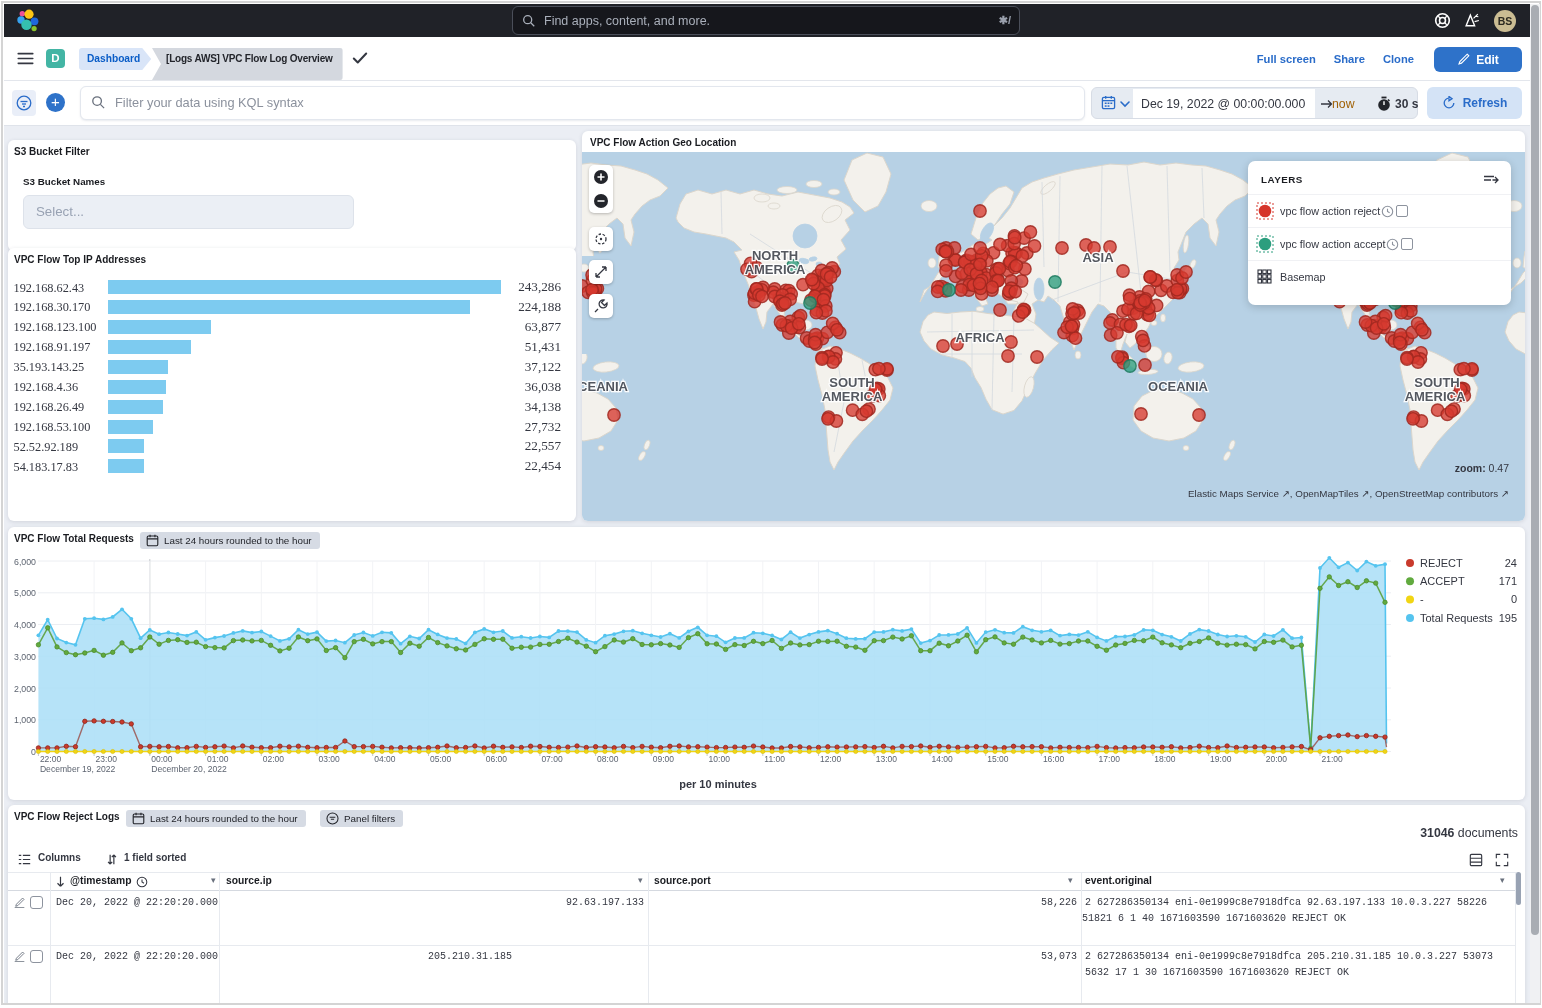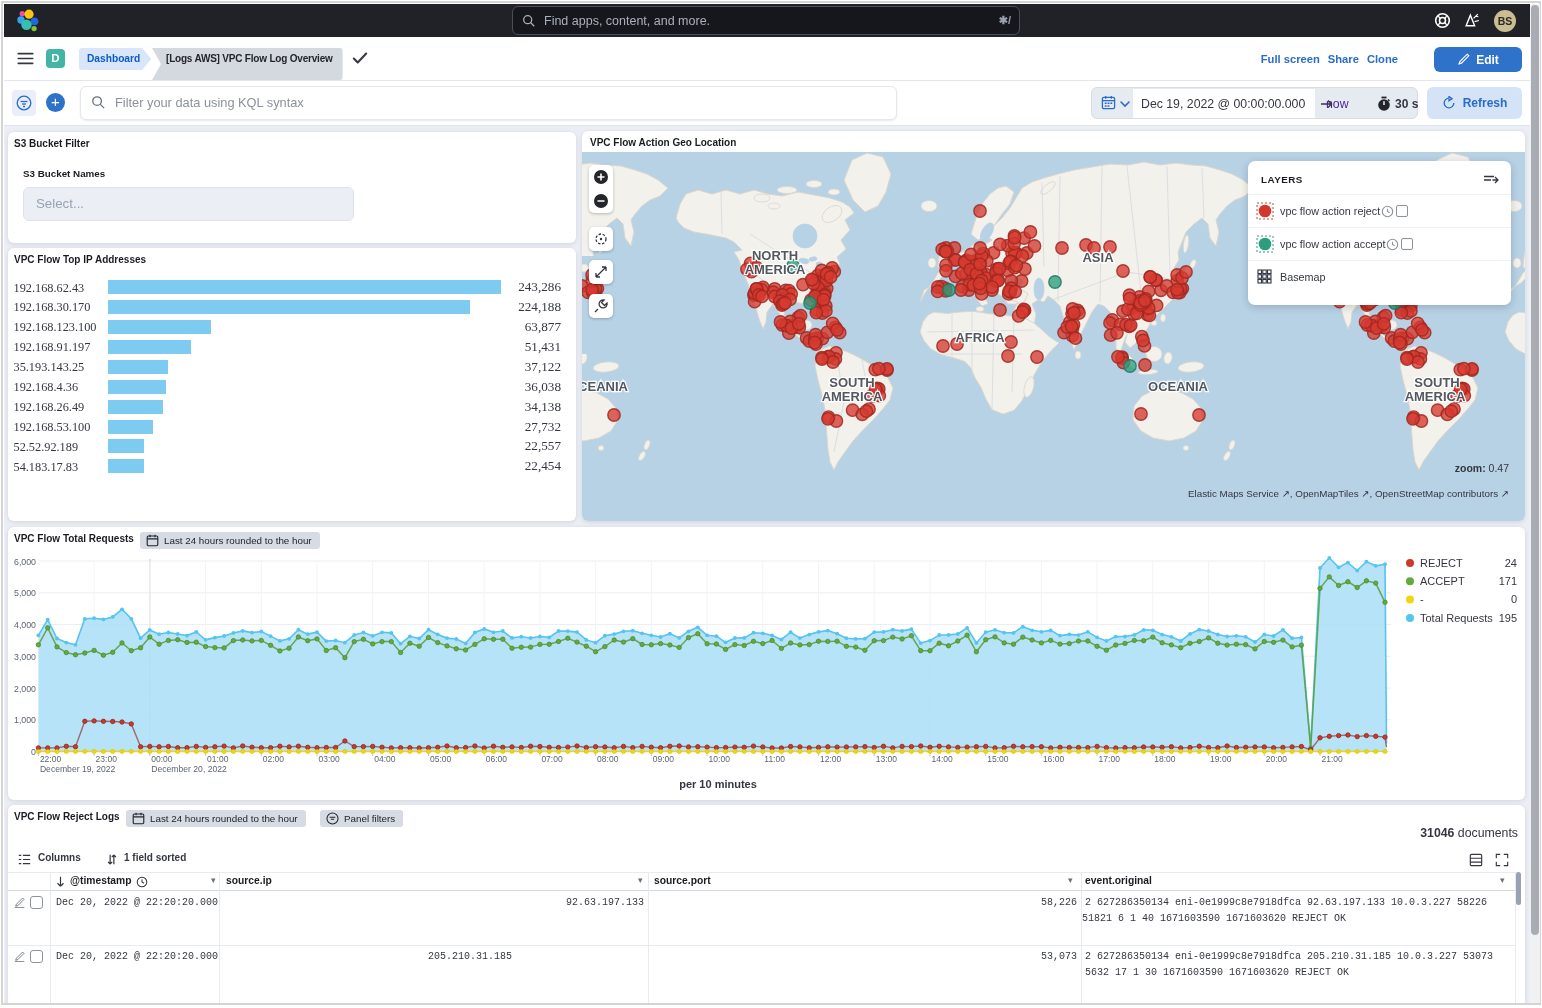--- a/index.html
+++ b/index.html
@@ -15,44 +15,44 @@
 .tbicons { position:absolute; right:14px; top:0; height:33px; display:flex; align-items:center; gap:13px; }
 .avatar { width:22px; height:22px; border-radius:50%; background:#cbbd93; color:#2c2a20; font-size:10.5px; font-weight:bold; display:flex; align-items:center; justify-content:center; }
 
 
 .crumbrow { position:absolute; left:0; top:33px; width:1526px; height:44px; background:#fff; border-bottom:1px solid #e3e6ec; }
 .burger { position:absolute; left:11px; top:11px; width:21px; height:21px; }
 .dtile { position:absolute; left:42px; top:12px; width:19px; height:19px; border-radius:4px; background:#43b5a4; color:#fff; font-weight:bold; font-size:11.5px; text-align:center; line-height:19px; }
 .bc1 { position:absolute; left:75px; top:11px; height:22px; background:#d9e5f8; color:#0a5dc7; font-weight:bold; font-size:10.2px; line-height:22px; padding:0 11px 0 8px; border-radius:3px 0 0 3px; clip-path:polygon(0 0, calc(100% - 9px) 0, 100% 50%, calc(100% - 9px) 100%, 0 100%); }
 .bc2 { position:absolute; left:148px; top:11px; height:32px; background:#d4d8df; color:#23252b; font-weight:bold; font-size:10px; letter-spacing:-0.2px; line-height:22px; padding:0 10px 0 14px; border-radius:0 3px 3px 0; clip-path:polygon(0 0, 100% 0, 100% 100%, 0 100%, 9px 50%); }
 .tick { position:absolute; left:347px; top:12px; }
-.hlinks { position:absolute; right:132px; top:0; height:44px; display:flex; align-items:center; gap:8px; }
+.hlinks { position:absolute; right:116px; top:0; height:44px; display:flex; align-items:center; gap:18px; }
 .hlink { color:#2a6cc9; font-size:11.2px; font-weight:bold; }
 .editbtn { position:absolute; right:8px; top:10px; width:88px; height:25px; background:#2e72c9; border-radius:6px; color:#fff; font-size:12px; font-weight:bold; display:flex; align-items:center; justify-content:center; gap:6px; }
 
 
 .filterrow { position:absolute; left:0; top:77px; width:1526px; height:45px; background:#fff; border-bottom:1px solid #dfe3ea; }
 .fbtn1 { position:absolute; left:8px; top:9px; width:24px; height:26px; background:#e9eef8; border-radius:4px; }
 .fbtn2 { position:absolute; left:42px; top:12px; width:19px; height:19px; background:#2e72c9; border-radius:50%; color:#fff; font-size:15px; line-height:18px; text-align:center; }
-.kql { position:absolute; left:76px; top:5px; width:817px; height:34px; background:#fff; border:1px solid #e3e7ee; border-radius:6px; box-shadow:0 1px 2px rgba(130,140,160,0.18); }
+.kql { position:absolute; left:76px; top:5px; width:1005px; height:34px; background:#fff; border:1px solid #e3e7ee; border-radius:6px; box-shadow:0 1px 2px rgba(130,140,160,0.18); }
 .kql .ph { position:absolute; left:34px; top:8px; font-size:12.8px; color:#8b919d; }
 .dtpick { position:absolute; left:1087px; top:6px; width:327px; height:32px; background:#e6ebf2; border:1px solid #d7dce5; border-radius:6px; }
 .dtwhite { position:absolute; left:41px; top:1px; width:182px; height:29px; background:#fff; }
 .dttext { position:absolute; left:49px; top:9px; font-size:12.3px; color:#343741; white-space:nowrap; }
-.dtnow { position:absolute; left:234px; top:9px; font-size:12.3px; color:#4c1d95; }
+.dtnow { position:absolute; left:240px; top:9px; font-size:12.3px; color:#a16207; }
 .dt30 { position:absolute; left:303px; top:9px; font-size:12px; font-weight:bold; color:#343741; white-space:nowrap; }
 .refresh { position:absolute; left:1423px; top:6px; width:95px; height:32px; background:#d4e3f6; border-radius:6px; color:#2a6cc9; font-size:12px; font-weight:bold; display:flex; align-items:center; justify-content:center; gap:7px; }
 
 
 .content { position:absolute; left:0; top:122px; width:1526px; height:877px; background:#ebeef4; }
 .panel { position:absolute; background:#fff; border-radius:6px; overflow:hidden; box-shadow:0 1px 4px rgba(50,60,80,0.14); }
 .ptitle { font-size:10px; font-weight:bold; color:#1a1c21; }
 
 
-.p-s3 { left:4px; top:6px; width:568px; height:111px; }
+.p-s3 { left:4px; top:14px; width:568px; height:111px; }
 
 .p-ip { left:4px; top:122px; width:568px; height:273px; }
 .iprow { position:absolute; left:0; height:16px; width:100%;font-family:Liberation Serif, serif; }
 .iplabel { position:absolute; left:5.5px; top:1.5px; font-size:12.3px; color:#343741; }
 .ipbar { position:absolute; left:100px; top:1px; height:14px; background:#7dcbf0; }
 .ipval { position:absolute; right:15px; top:0px; font-size:13.2px; color:#343741; }
 
 .p-map { left:578px; top:5px; width:943px; height:390px; }
 .maptitle { position:absolute; left:8px; top:6px; }
 .mapctl { position:absolute; background:#fff; border-radius:5px; box-shadow:0 1px 3px rgba(0,0,0,0.25); }

